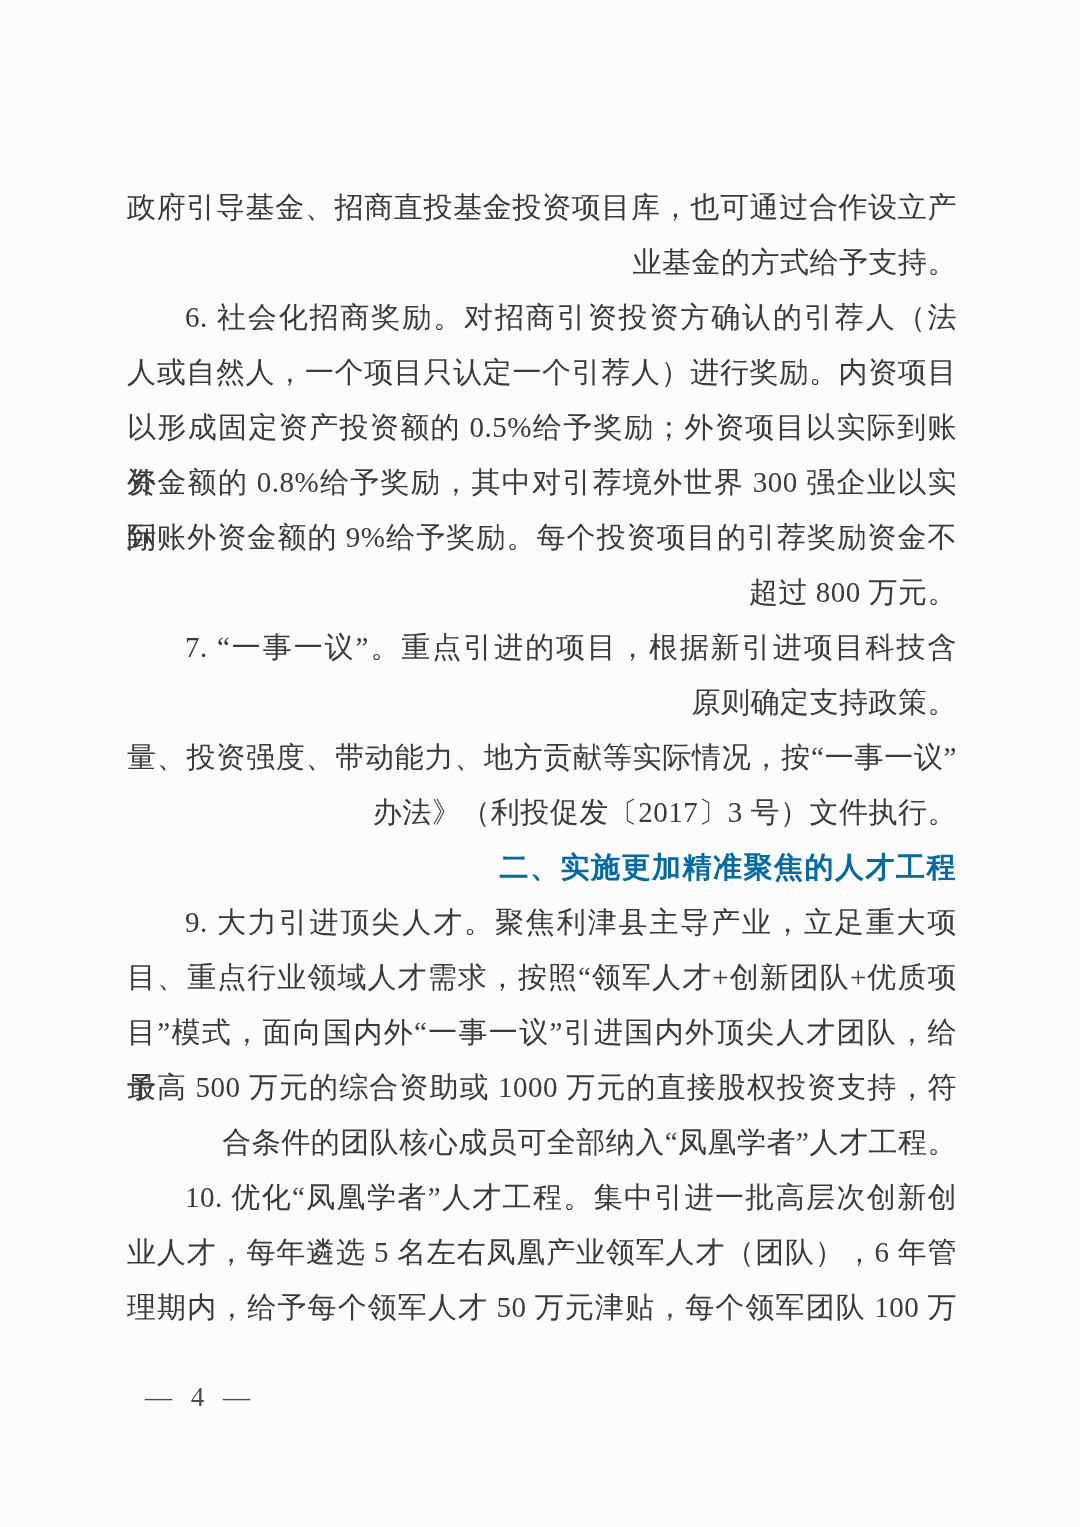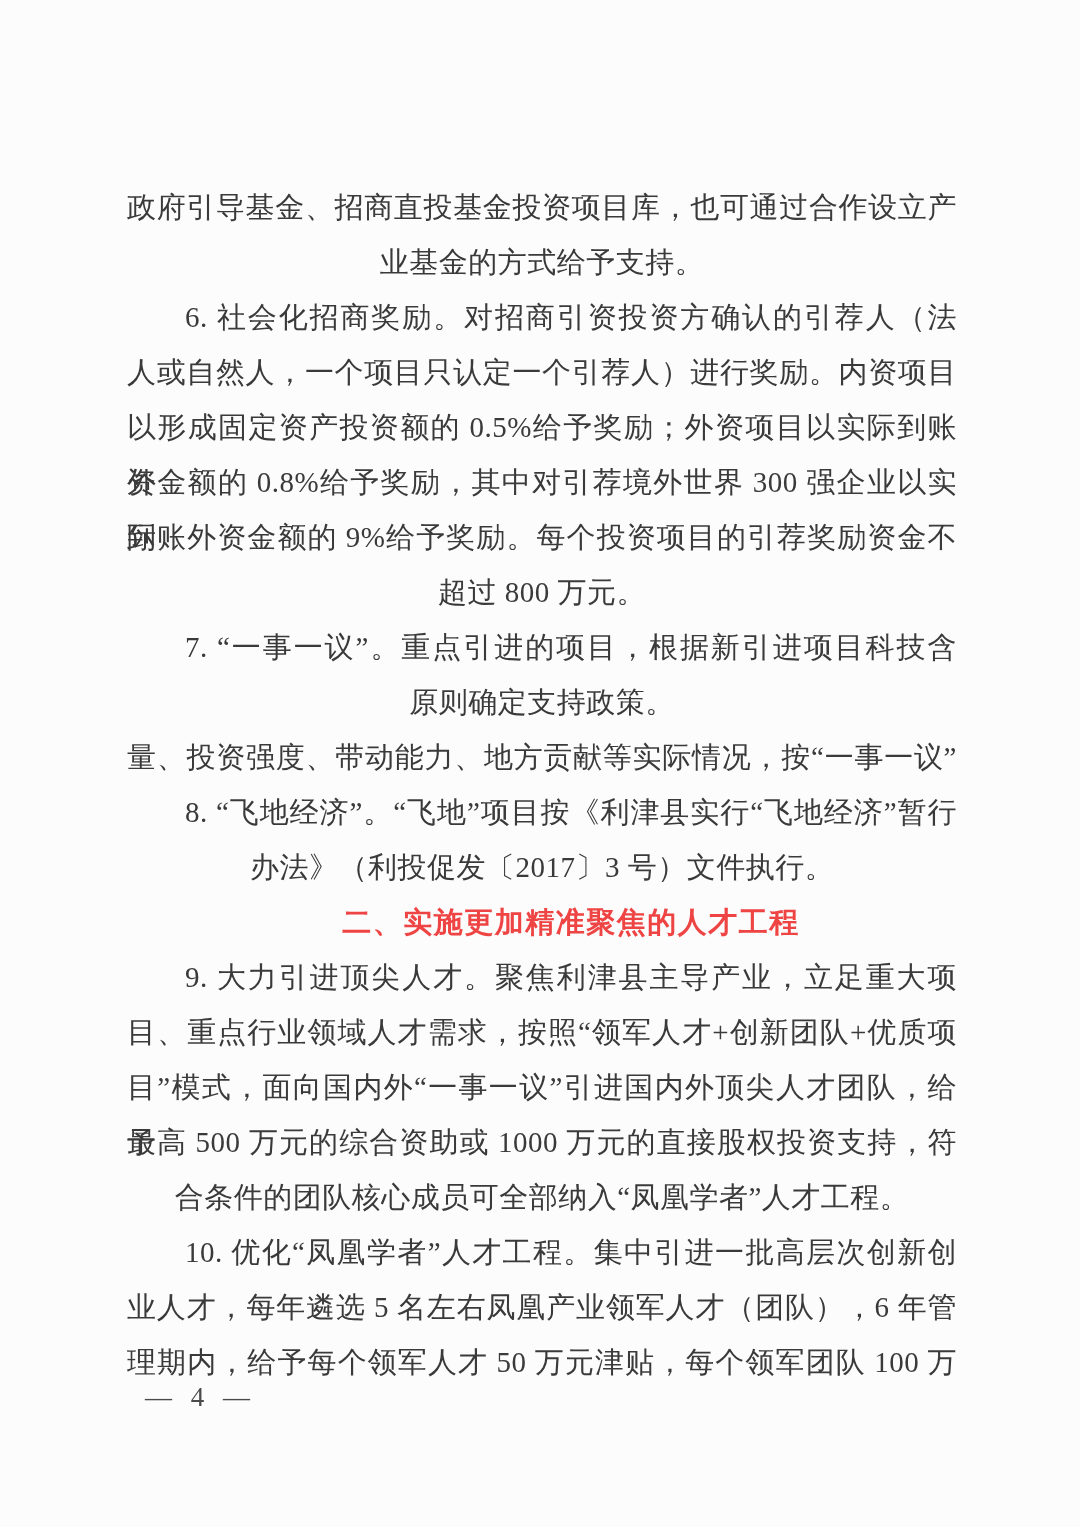--- a/index.html
+++ b/index.html
@@ -22,34 +22,34 @@
     top: 180px;
     left: 127px;
     width: 830px;
   }
   .ln {
     font-size: 29px;
     line-height: 55px;
     height: 55px;
     white-space: nowrap;
     letter-spacing: 0.5px;
-    text-align: center;
+    text-align: right;
   }
   .ln.fill {
     white-space: normal;
     text-align: justify;
     text-align-last: justify;
   }
   .ln.ind {
     text-indent: 2em;
   }
   .ln.hd {
     font-family: "Liberation Sans", "DejaVu Sans", sans-serif;
     font-weight: bold;
-    color: #ef4444;
+    color: #0369a1;
     letter-spacing: 1.5px;
   }
   .footer {
     position: absolute;
     top: 1382px;
     left: 145px;
     font-size: 27px;
     color: #4a4a4a;
     letter-spacing: 6px;
   }
@@ -63,21 +63,20 @@
     <div class="ln">业基金的方式给予支持。</div>
     <div class="ln ind fill">6. 社会化招商奖励。对招商引资投资方确认的引荐人（法</div>
     <div class="ln fill">人或自然人，一个项目只认定一个引荐人）进行奖励。内资项目</div>
     <div class="ln fill">以形成固定资产投资额的 0.5%给予奖励；外资项目以实际到账外</div>
     <div class="ln fill">资金额的 0.8%给予奖励，其中对引荐境外世界 300 强企业以实际</div>
     <div class="ln fill">到账外资金额的 9%给予奖励。每个投资项目的引荐奖励资金不</div>
     <div class="ln">超过 800 万元。</div>
     <div class="ln ind fill">7. “一事一议”。重点引进的项目，根据新引进项目科技含</div>
     <div class="ln">原则确定支持政策。</div>
     <div class="ln fill">量、投资强度、带动能力、地方贡献等实际情况，按“一事一议”</div>
-    <div class="ln ind fill">8. “飞地经济”。“飞地”项目按《利津县实行“飞地经济”暂行</div>
     <div class="ln">办法》（利投促发〔2017〕3 号）文件执行。</div>
     <div class="ln ind hd">二、实施更加精准聚焦的人才工程</div>
     <div class="ln ind fill">9. 大力引进顶尖人才。聚焦利津县主导产业，立足重大项</div>
     <div class="ln fill">目、重点行业领域人才需求，按照“领军人才+创新团队+优质项</div>
     <div class="ln fill">目”模式，面向国内外“一事一议”引进国内外顶尖人才团队，给予</div>
     <div class="ln fill">最高 500 万元的综合资助或 1000 万元的直接股权投资支持，符</div>
     <div class="ln">合条件的团队核心成员可全部纳入“凤凰学者”人才工程。</div>
     <div class="ln ind fill">10. 优化“凤凰学者”人才工程。集中引进一批高层次创新创</div>
     <div class="ln fill">业人才，每年遴选 5 名左右凤凰产业领军人才（团队），6 年管</div>
     <div class="ln fill">理期内，给予每个领军人才 50 万元津贴，每个领军团队 100 万</div>

